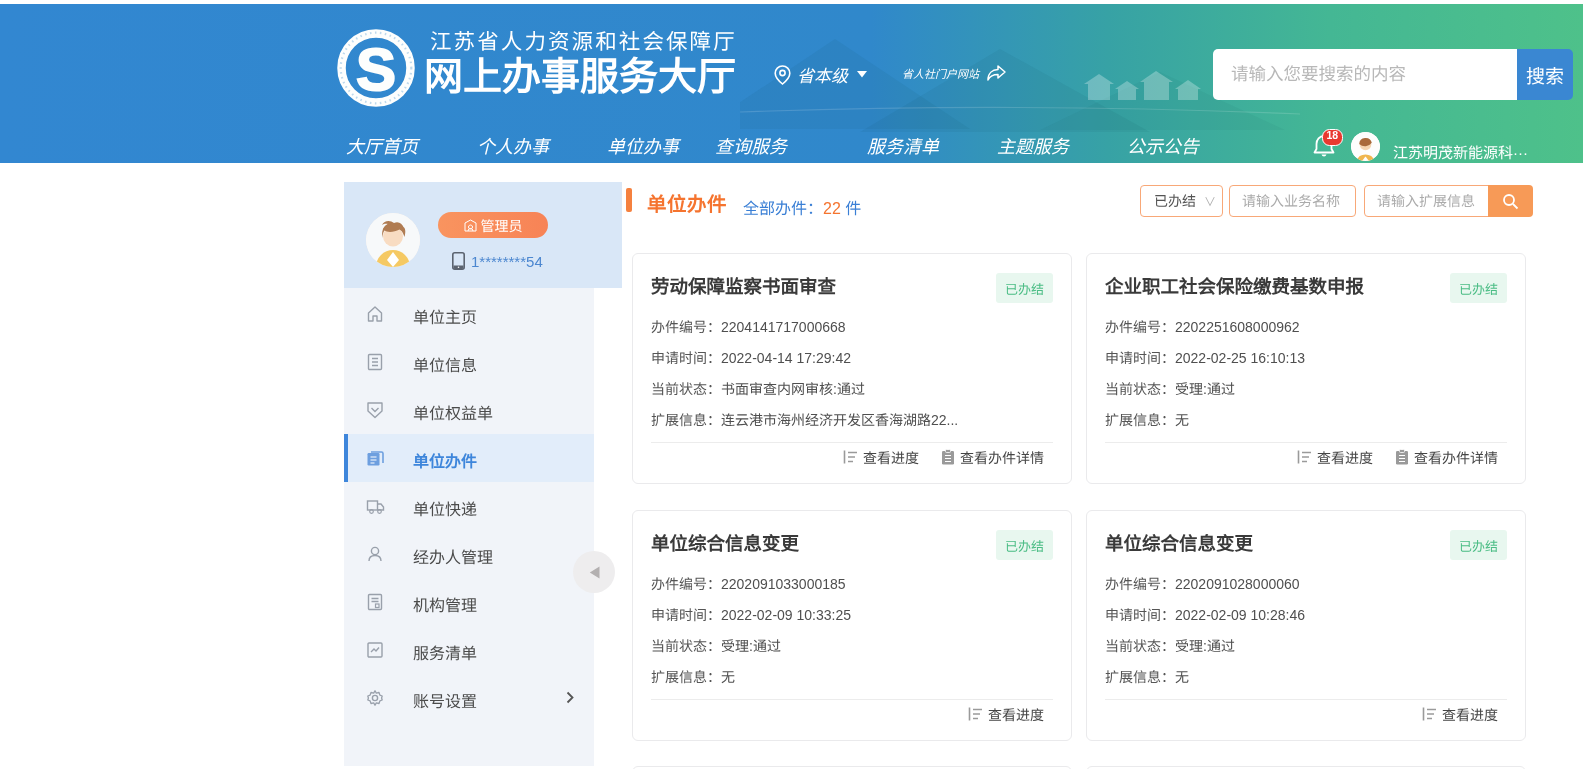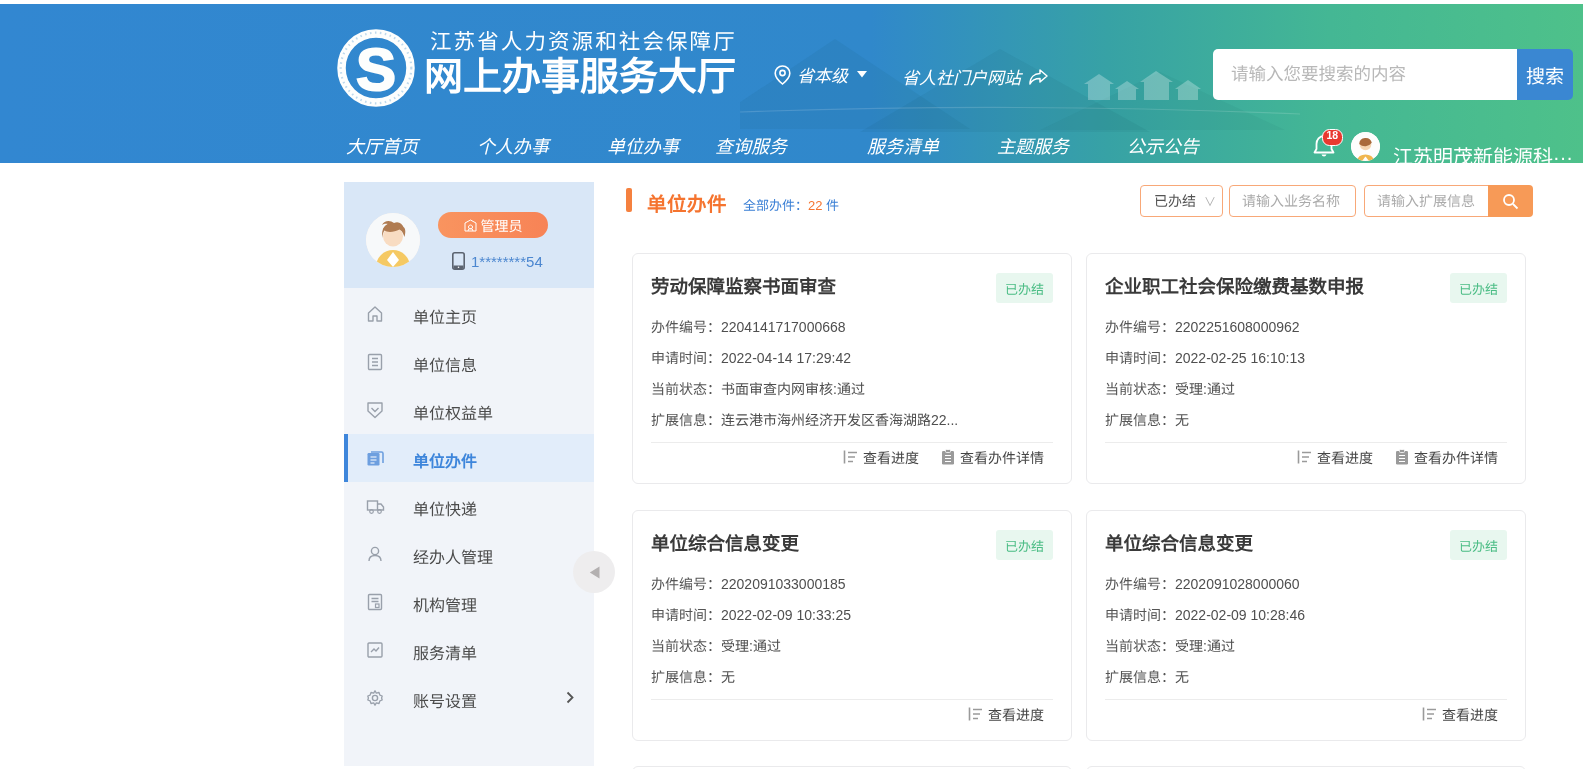--- a/index.html
+++ b/index.html
@@ -24,21 +24,21 @@
 #searchbox input::placeholder { color:#b8b8b8; }
 input::placeholder { color:#ababab; }
 #searchbox .btn { width:56px; background:#3a87d2; color:#fff; font-size:19px;
   display:flex; align-items:center; justify-content:center; border-radius:0 5px 5px 0; }
 #nav { position:absolute; left:0; top:121px; width:1290px; height:37px;font-style:italic; }
 .navitem { position:absolute; top:7px; color:#fff; font-size:18px; white-space:nowrap; }
 #userline { position:absolute; left:1308px; top:118px; width:275px; height:45px; }
 
 #sidebar { position:absolute; left:344px; top:182px; width:250px; height:584px;
   background:#f1f4f9; }
-#sidetop { position:absolute; left:0; top:0; width:250px; height:106px; background:#d9e7f7; }
+#sidetop { position:absolute; left:0; top:0; width:278px; height:106px; background:#d9e7f7; }
 .menuitem { position:absolute; left:0; width:250px; height:48px; color:#4b4b4b;
   font-size:16px; }
 .menuitem .mico { position:absolute; left:22px; top:15px; width:18px; height:18px; }
 .menuitem .mtext { position:absolute; left:69px; top:13.5px; }
 .menuitem.active { background:#e2edfa; border-left:4px solid #3e86db; color:#3e86db;
   font-weight:bold; }
 .menuitem.active .mico { left:18px; }
 .menuitem.active .mtext { left:65px; }
 
 #content { position:absolute; left:626px; top:182px; width:907px; height:587px; }
@@ -85,21 +85,21 @@
     <svg width="17" height="20" viewBox="0 0 17 20" style="margin-right:6px">
       <path d="M8.5 1 C4.4 1 1.2 4.2 1.2 8.2 C1.2 13 8.5 19 8.5 19 C8.5 19 15.8 13 15.8 8.2 C15.8 4.2 12.6 1 8.5 1 Z" fill="none" stroke="#fff" stroke-width="1.6"></path>
       <circle cx="8.5" cy="8" r="2.6" fill="none" stroke="#fff" stroke-width="1.6"></circle>
     </svg>
     <span style="font-size:17px;">省本级</span>
     <svg width="10" height="7" viewBox="0 0 10 7" style="margin-left:9px">
         <path d="M0 0 L10 0 L5 6.5 Z" fill="#fff"></path>
       </svg>
   </div>
   <div id="portal" class="hwhite">
-    <span style="font-size:17px;">省人社门户网站</span>
+    <span style="font-size:11px;">省人社门户网站</span>
     <svg width="21" height="18" viewBox="0 0 21 18" style="margin-left:7px">
       <path d="M12 2 L19 8 L12 14 L12 10.5 C6 10.5 3.5 13 2 16 C2 9 6.5 5.8 12 5.6 Z" fill="none" stroke="#fff" stroke-width="1.5" stroke-linejoin="round"></path>
     </svg>
   </div>
   <div id="searchbox">
     <input placeholder="请输入您要搜索的内容" style="">
     <div class="btn">搜索</div>
   </div>
   <div id="nav">
     <span class="navitem" style="left:346px">大厅首页</span>
@@ -118,21 +118,21 @@
     <div style="position:absolute;left:14px;top:7px;background:#e8392f;border:1.5px solid #fff;color:#fff;font-size:10.5px;border-radius:7.5px;padding:0 3.5px;height:17px;line-height:11.5px;font-weight:bold;">18</div>
     <div style="position:absolute;left:43px;top:10px;width:29px;height:29px;border-radius:50%;background:#fff;overflow:hidden;">
       <svg width="29" height="29" viewBox="0 0 29 29">
         <circle cx="14.5" cy="14.5" r="14.5" fill="#fdfdfd"></circle>
         <path d="M5.5 29 a9.5 9.5 0 0 1 18 0 Z" fill="#f0b64f"></path>
         <path d="M11 29 L14.5 24.5 L18 29 Z" fill="#fdfdfd"></path>
         <circle cx="14.5" cy="12.5" r="5.8" fill="#f5d5b2"></circle>
         <path d="M8.2 12 a6.4 6.4 0 0 1 12.6 -1.2 a8.5 8.5 0 0 1 -12.6 1.2 Z" fill="#a96a3c"></path>
       </svg>
     </div>
-    <div style="position:absolute;left:85px;top:19px;color:#fff;font-size:20px;white-space:nowrap;">江苏明茂新能源科···</div>
+    <div style="position:absolute;left:85px;top:19px;color:#fff;font-size:15px;white-space:nowrap;">江苏明茂新能源科···</div>
   </div>
 </div>
 <div id="sidebar">
   <div id="sidetop">
     <div style="position:absolute;left:22px;top:31px;width:54px;height:54px;border-radius:50%;background:#fdf6ee;overflow:hidden;">
       <svg width="54" height="54" viewBox="0 0 54 54">
         <circle cx="27" cy="27" r="27" fill="#f7f9fa"></circle>
         <path d="M10 54 a17 17 0 0 1 34 0 Z" fill="#f5c963"></path>
         <path d="M21 47 L27 39 L33 47 L27 54 Z" fill="#fff"></path>
         <circle cx="27" cy="23.5" r="10" fill="#f8dcc2"></circle>
@@ -239,21 +239,21 @@
       </svg>
   </div>
 </div>
 <div style="position:absolute;left:573px;top:551px;width:42px;height:42px;border-radius:50%;background:#eeedee;"></div>
 <svg style="position:absolute;left:589px;top:566px" width="11" height="13" viewBox="0 0 11 13">
     <path d="M10.5 0.5 L10.5 12.5 L0.8 6.5 Z" fill="#b3b0b0"></path>
   </svg>
 <div id="content">
   <div style="position:absolute;left:0;top:6px;width:6px;height:24px;background:#f5813f;border-radius:2px;"></div>
   <div style="position:absolute;left:21px;top:6px;font-size:19.5px;font-weight:bold;color:#f5742f;letter-spacing:0.5px;">单位办件</div>
-  <div style="position:absolute;left:117px;top:13px;font-size:13px;color:#3a7fd5;">全部办件：<span style="color:#f5742f">22</span> 件</div>
+  <div style="position:absolute;left:117px;top:13px;font-size:16px;color:#3a7fd5;">全部办件：<span style="color:#f5742f">22</span> 件</div>
   <div style="position:absolute;left:514px;top:3px;width:83px;height:32px;border:1px solid #f8a878;border-radius:4px;background:#fff;font-size:15px;color:#555;line-height:30px;padding-left:13px;font-size:14px;">已办结 <span style="color:#b0b0b0;font-size:12px;margin-left:4px;">∨</span></div>
   <input style="position: absolute; left: 603px; top: 3px; width: 127px; height: 32px; border: 1px solid rgb(248, 168, 120); border-radius: 4px; font-size: 14px; padding-left: 12px; color: rgb(51, 51, 51); outline: none; font-family: &quot;Liberation Sans&quot;, sans-serif;" placeholder="请输入业务名称">
   <input style="position: absolute; left: 738px; top: 3px; width: 125px; height: 32px; border: 1px solid rgb(248, 168, 120); border-radius: 4px 0px 0px 4px; font-size: 14px; padding-left: 12px; color: rgb(51, 51, 51); outline: none; font-family: &quot;Liberation Sans&quot;, sans-serif;" placeholder="请输入扩展信息">
   <div style="position:absolute;left:862px;top:3px;width:45px;height:32px;background:#f79a57;border-radius:0 4px 4px 0;display:flex;align-items:center;justify-content:center;">
     <svg width="17" height="17" viewBox="0 0 17 17">
         <circle cx="7" cy="7" r="5" fill="none" stroke="#fff" stroke-width="1.8"></circle>
         <path d="M11 11 L15.5 15.5" stroke="#fff" stroke-width="1.8"></path>
       </svg>
   </div>
 

